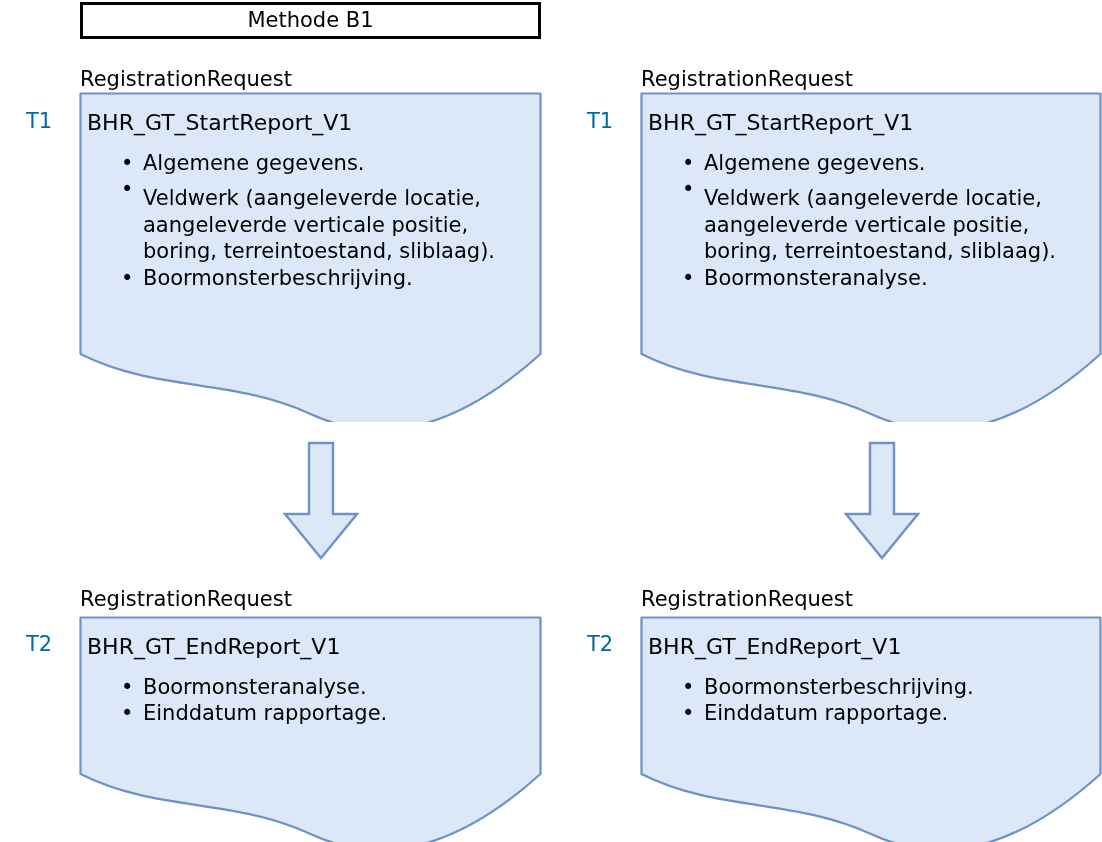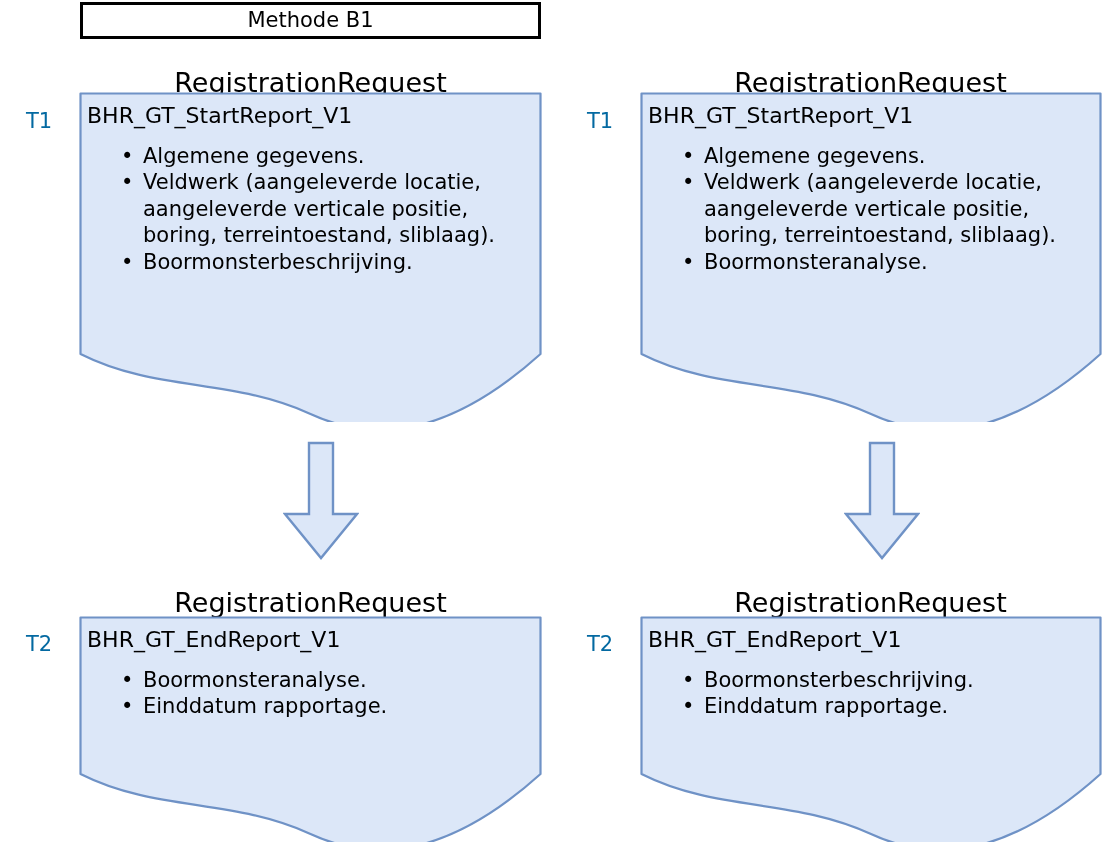--- a/index.html
+++ b/index.html
@@ -36,24 +36,24 @@
     font-size: 21px;
     line-height: 1;
     color: #000000;
   }
   #method-header-b1 { left: 80px;  top: 2px; width: 461px; height: 37px; }
   #method-header-b2 { left: 641px; top: 2px; width: 459px; height: 37px; }
 
   
   .request-caption {
     position: absolute;
-    font-size: 27px;
+    font-size: 21px;
     line-height: 1;
     color: #000000;
-    text-align: center;
+    text-align: left;
     white-space: nowrap;
   }
   #caption-b1-t1 { left: 80px;  top: 69px;  width: 461px; }
   #caption-b2-t1 { left: 641px; top: 69px;  width: 459px; }
   #caption-b1-t2 { left: 80px;  top: 589px; width: 461px; }
   #caption-b2-t2 { left: 641px; top: 589px; width: 459px; }
 
   
   .time-label {
     position: absolute;
@@ -73,21 +73,21 @@
   }
   .doc-shape svg {
     position: absolute;
     left: 0;
     top: 0;
     display: block;
   }
   .doc-content {
     position: absolute;
     left: 0;
-    top: 5px;
+    top: 12px;
     width: 100%;
     box-sizing: border-box;
     padding: 6px 8px 0 8px;
   }
   .doc-title {
     font-size: 22px;
     line-height: 1.18;
     color: #000000;
     white-space: nowrap;
   }
@@ -106,21 +106,21 @@
   }
   .doc-list li .bullet-dot {
     position: absolute;
     left: -22px;
     top: 0;
     font-size: 21px;
     line-height: 1.26;
   }
   
   .list-wide  { max-width: 360px; }
-  .list-wider { max-width: 400px; }
+  .list-wider { max-width: 400px; margin-top: 9px; }
 
   #doc-b1-t1 { left: 79px;  top: 92px;  width: 463px; height: 330px; }
   #doc-b2-t1 { left: 640px; top: 92px;  width: 462px; height: 330px; }
   #doc-b1-t2 { left: 79px;  top: 616px; width: 463px; height: 226px; }
   #doc-b2-t2 { left: 640px; top: 616px; width: 462px; height: 226px; }
 
   
   .flow-arrow {
     position: absolute;
   }

